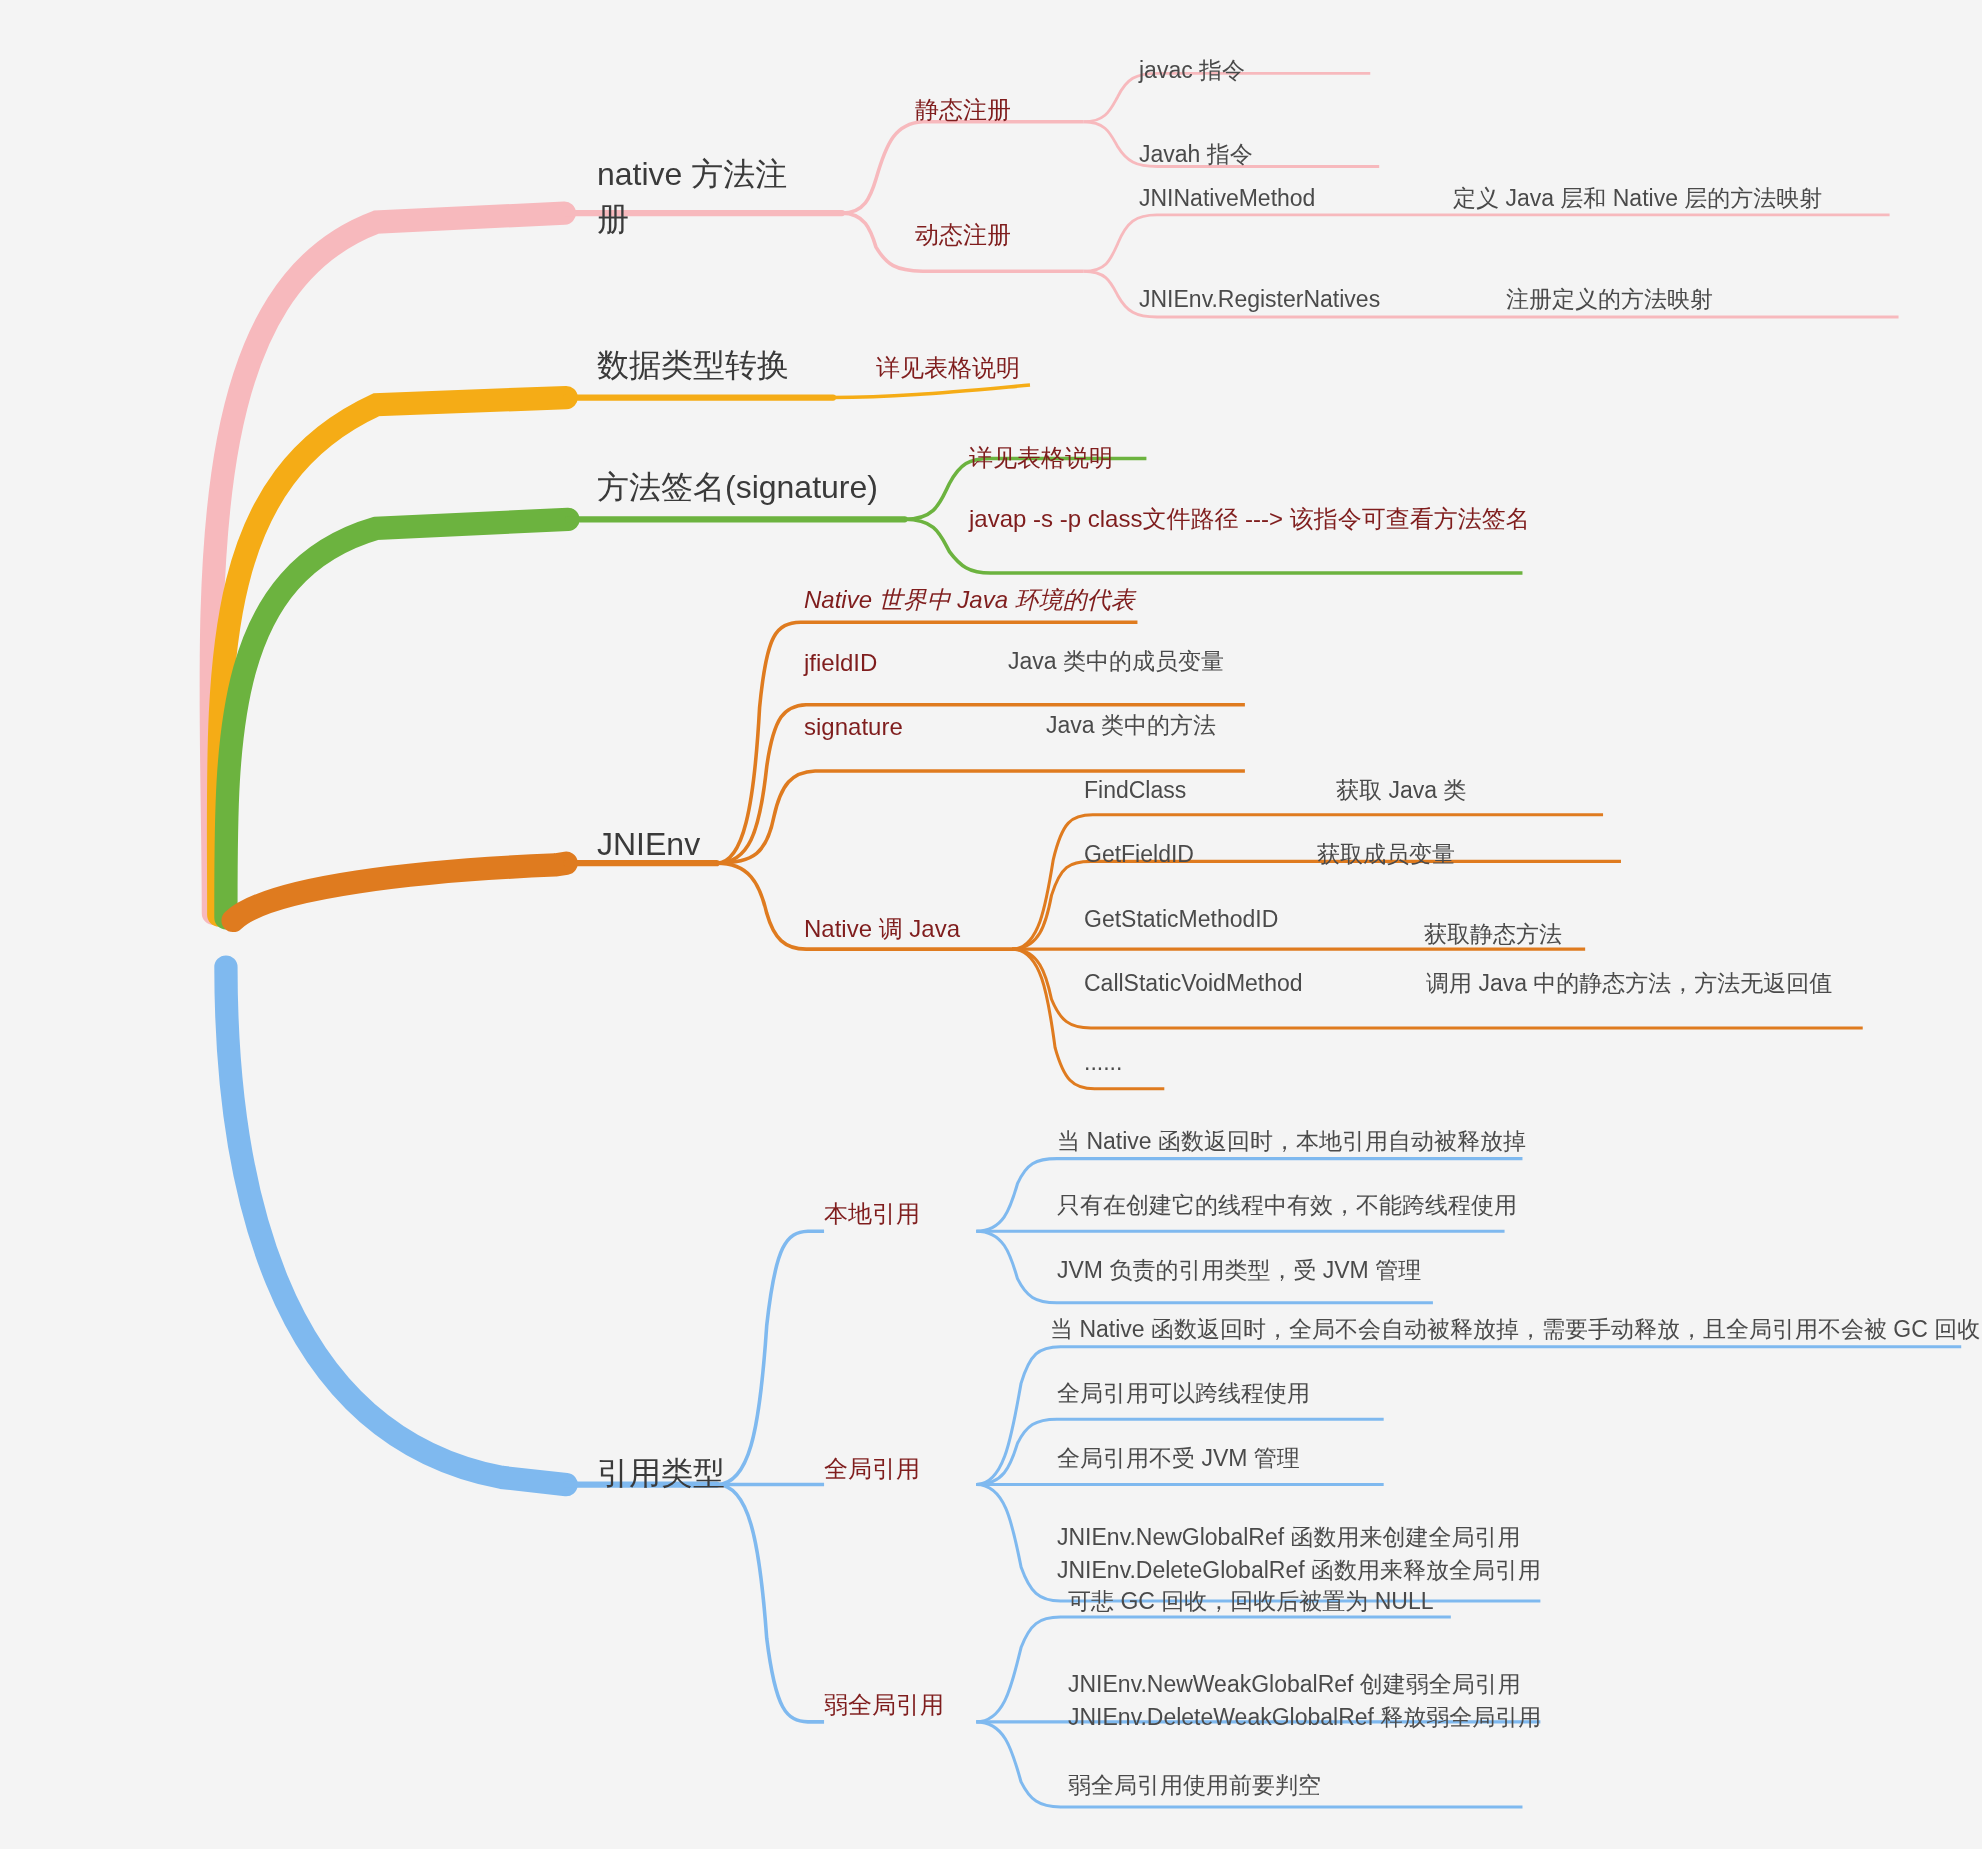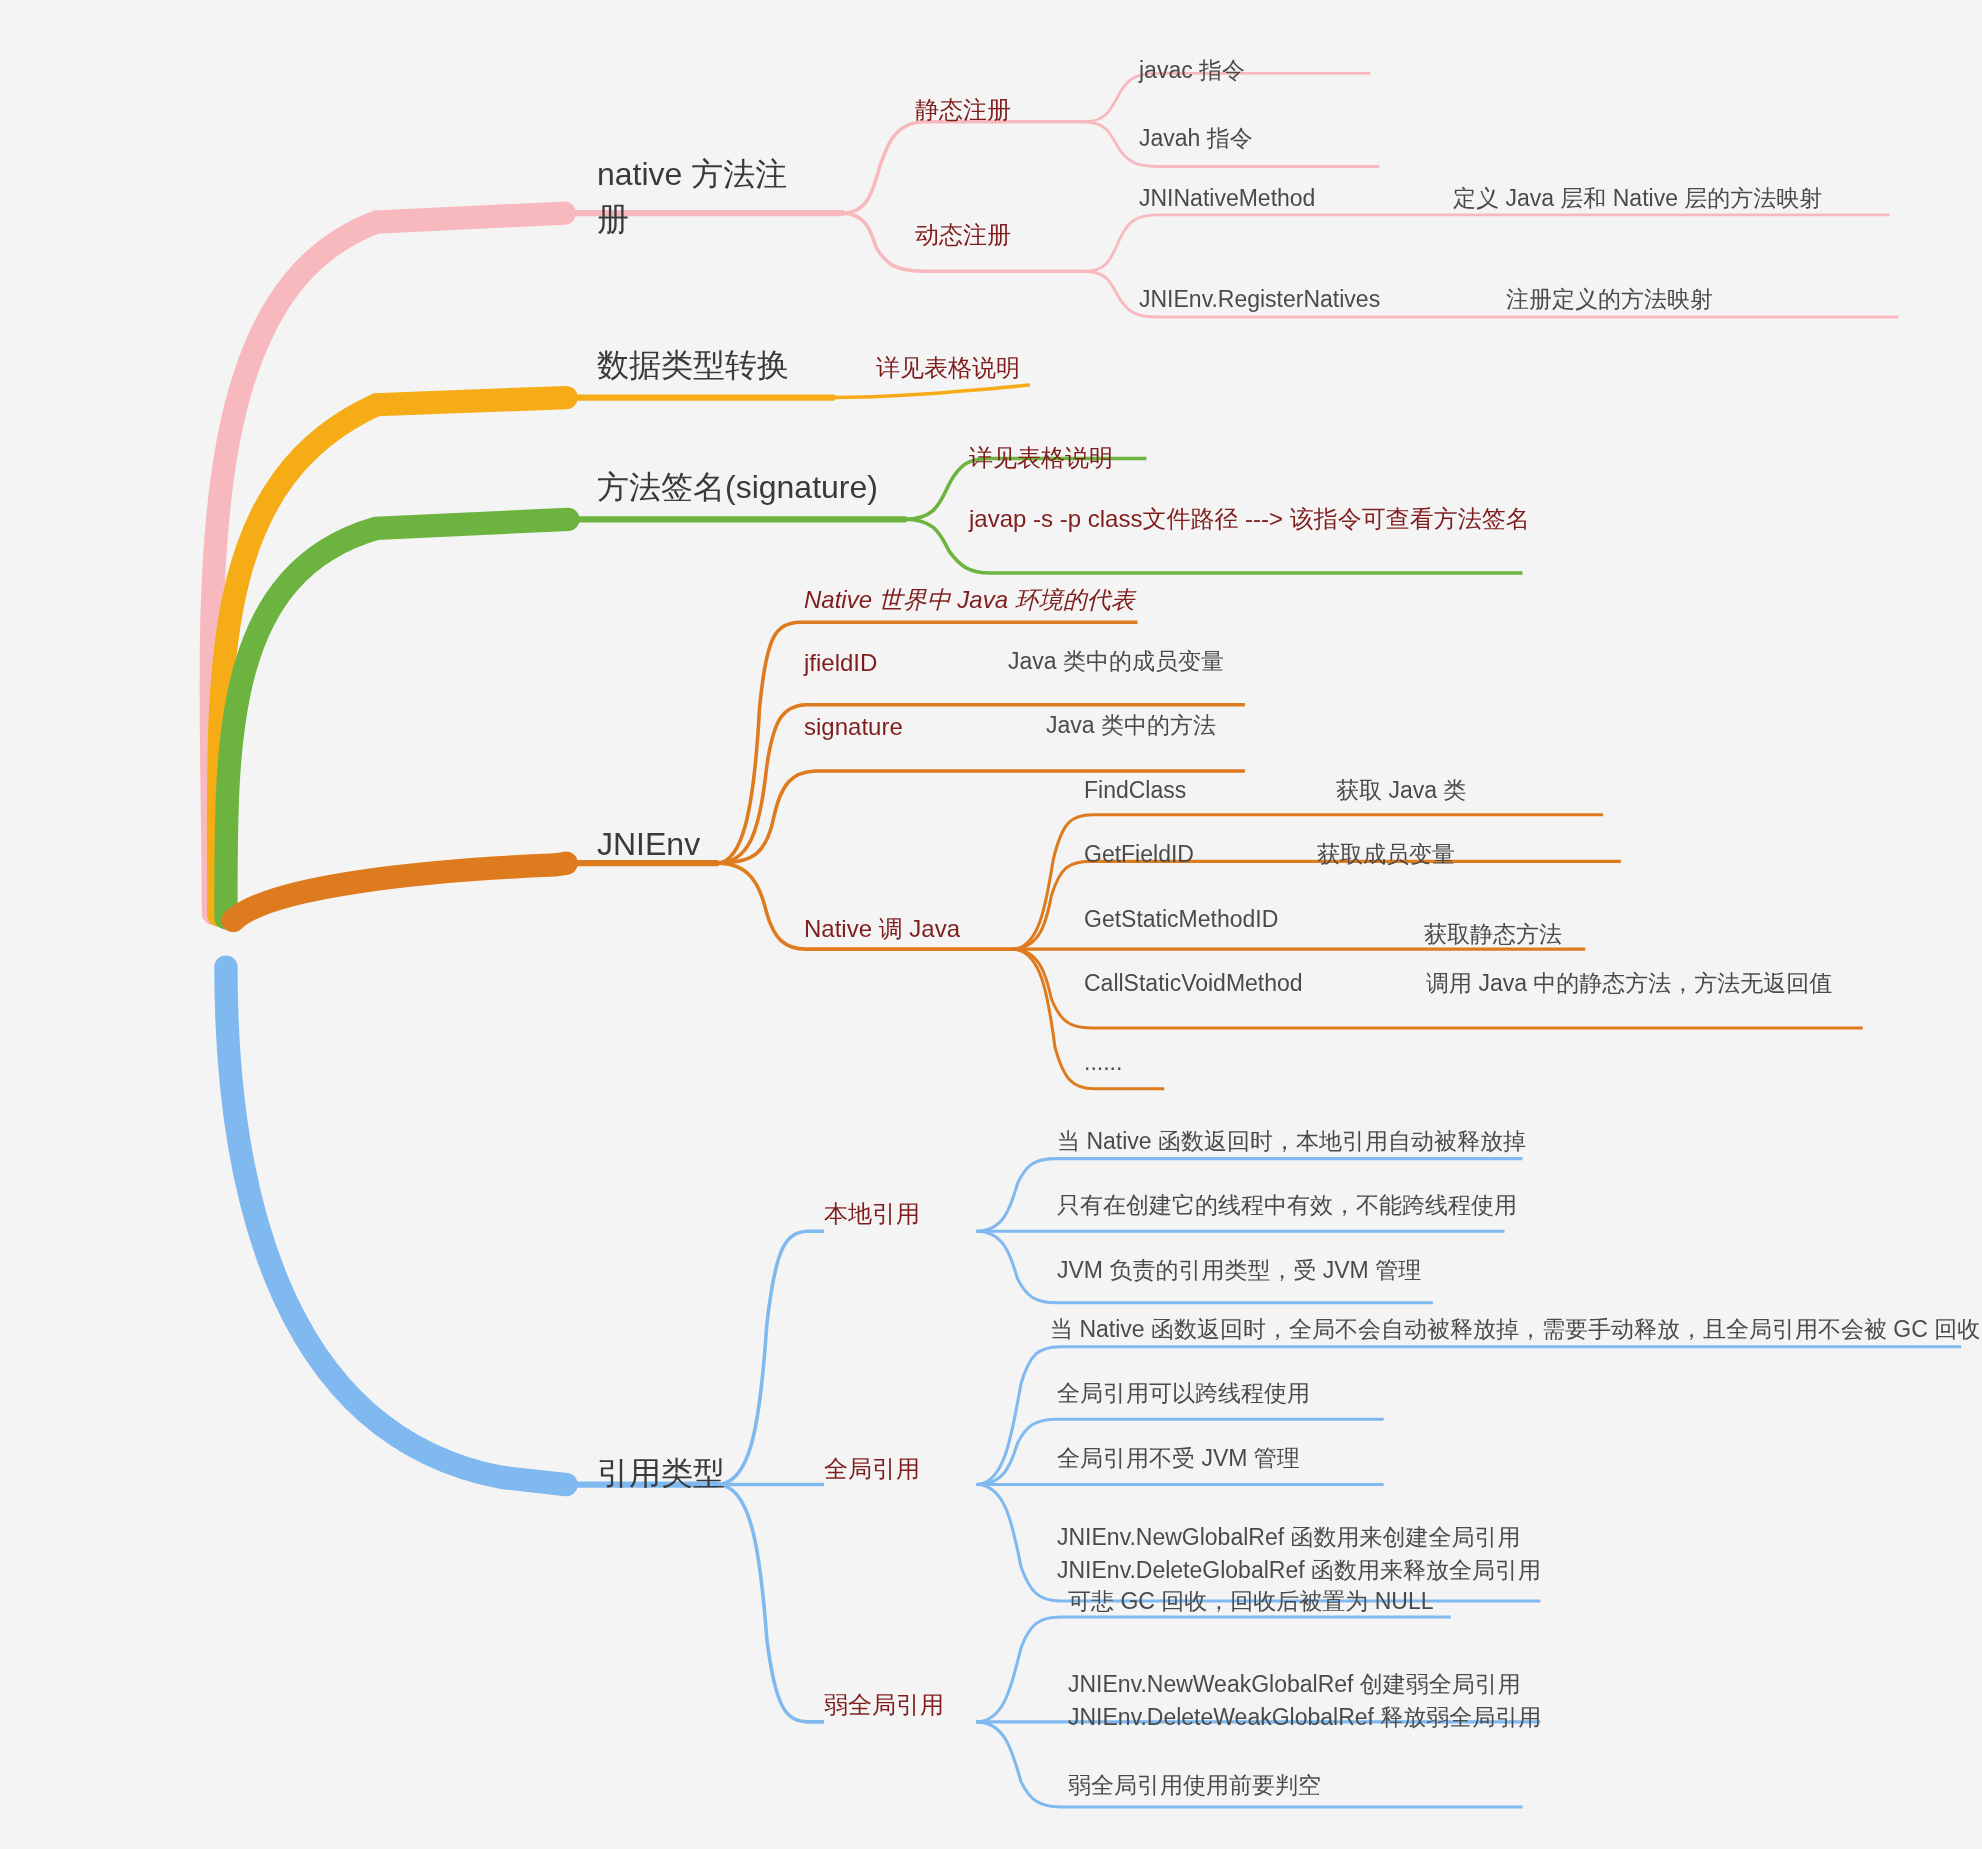--- a/index.html
+++ b/index.html
@@ -134,21 +134,21 @@
   </svg>
 
 
   <div class="node lvl1 multiline" style="left:568px; top:152px; width:269px;">native 方法注
 册</div>
 
   <div class="node lvl2" style="left:915px; top:94px;">静态注册</div>
   <div class="node lvl2" style="left:915px; top:219px;">动态注册</div>
 
   <div class="node lvl3" style="left:1139px; top:56px;">javac 指令</div>
-  <div class="node lvl3" style="left:1139px; top:124px;">Javah 指令</div>
+  <div class="node lvl3" style="left:1139px; top:140px;">Javah 指令</div>
 
   <div class="node lvl3" style="left:1139px; top:184px;">JNINativeMethod</div>
   <div class="node note" style="left:1453px; top:184px;">定义 Java 层和 Native 层的方法映射</div>
 
   <div class="node lvl3" style="left:1139px; top:285px;">JNIEnv.RegisterNatives</div>
   <div class="node note" style="left:1506px; top:285px;">注册定义的方法映射</div>
 
   <div class="node lvl1" style="left:568px; top:345px;">数据类型转换</div>
   <div class="node lvl2" style="left:876px; top:352px;">详见表格说明</div>
 

